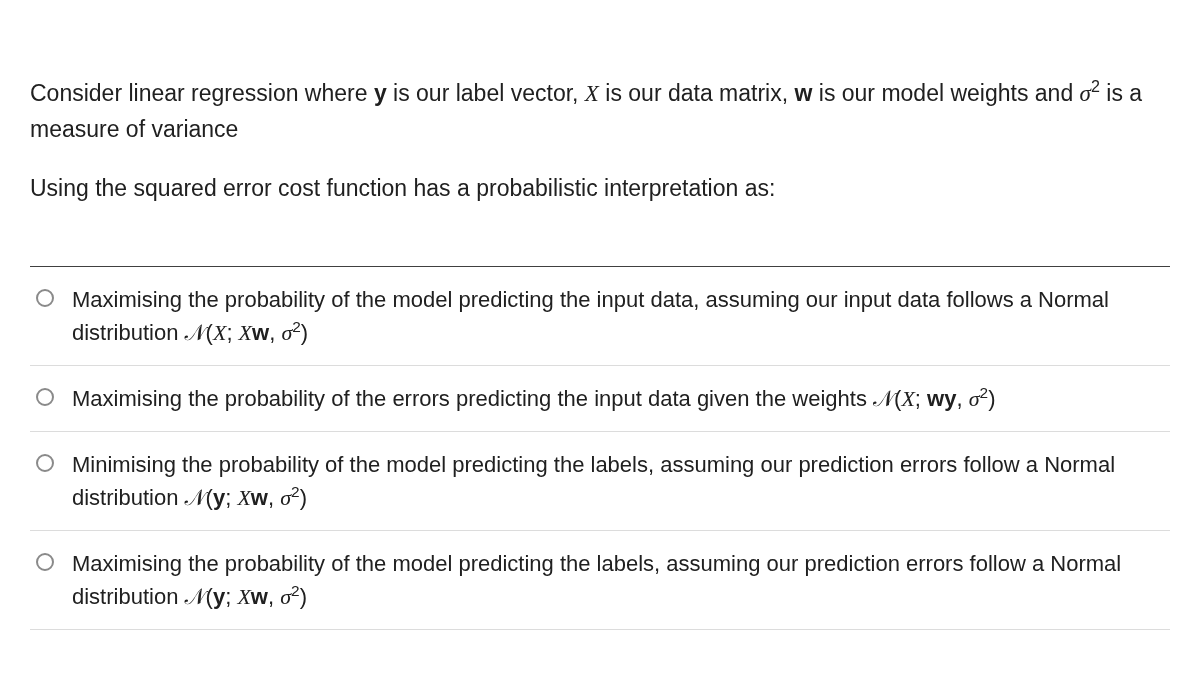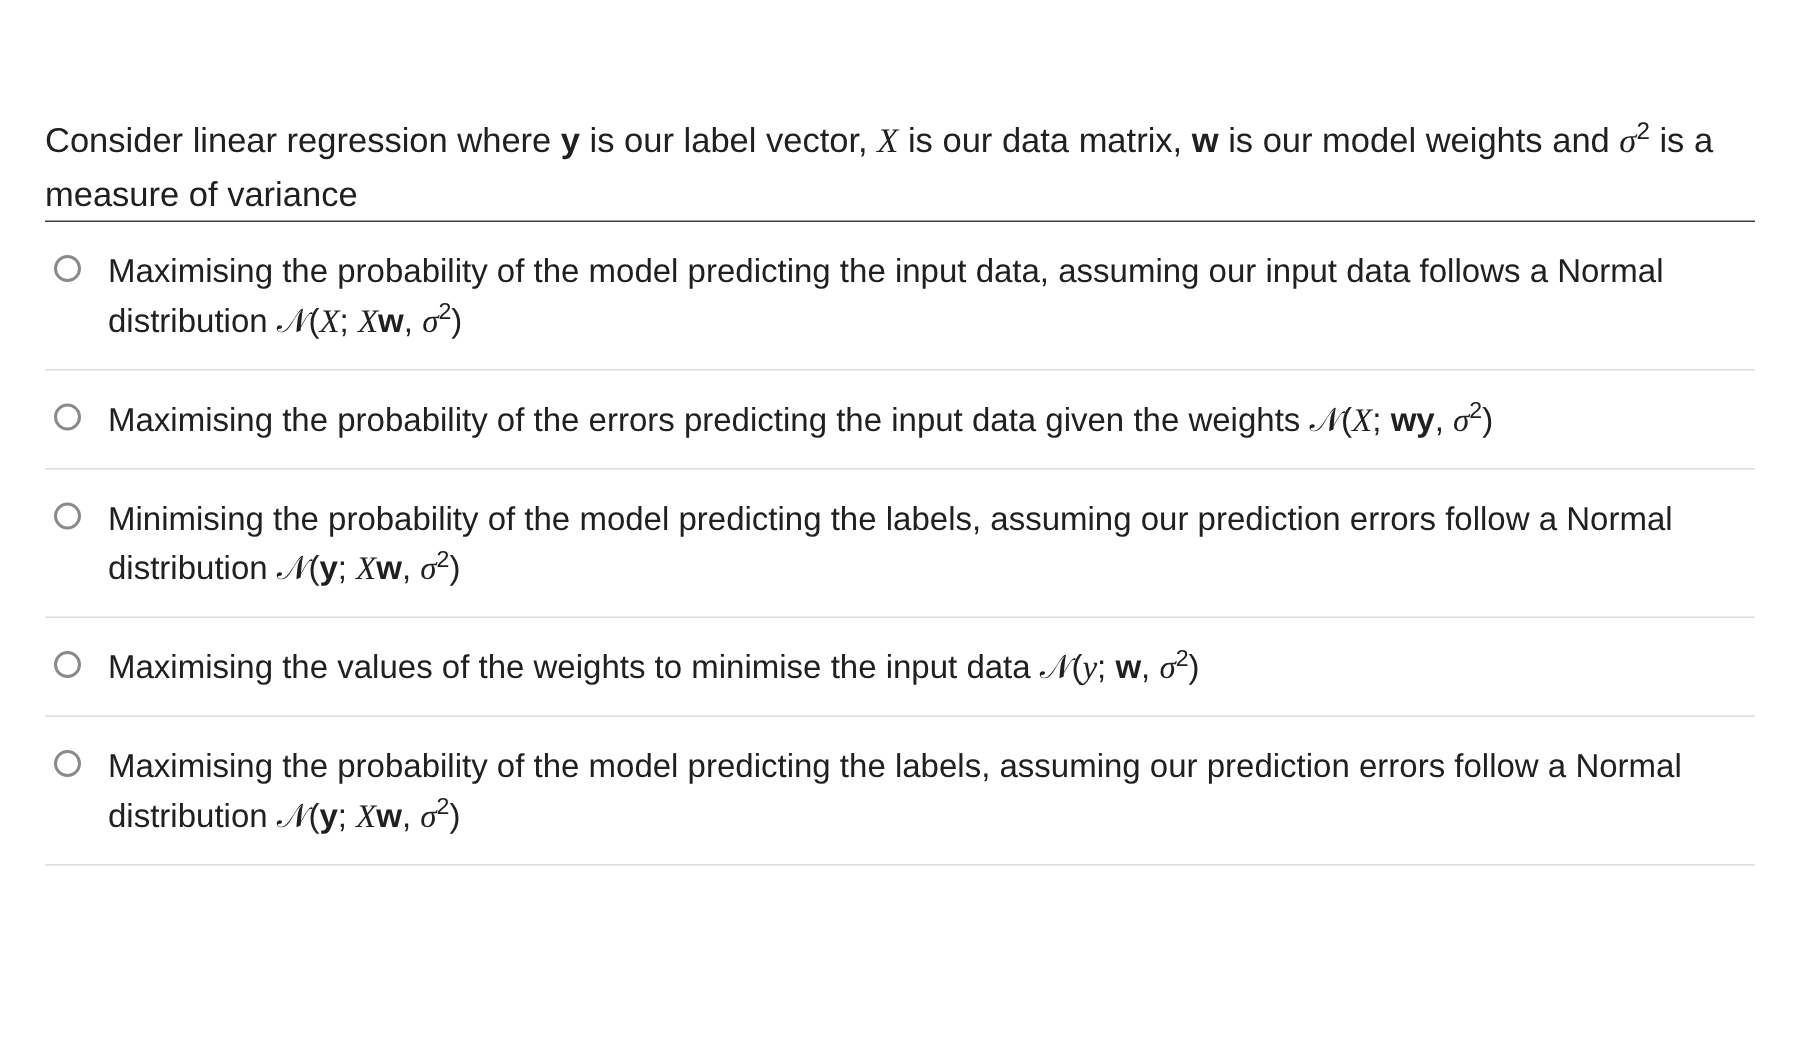--- a/index.html
+++ b/index.html
@@ -11,20 +11,21 @@
     font-family: "Segoe UI", "Helvetica Neue", Arial, sans-serif;
     color: #202020;
   }
   .page {
     padding: 76px 30px 30px 30px;
     box-sizing: border-box;
   }
   .stem {
     font-size: 23px;
     line-height: 1.55;
+    margin-bottom: 24px;
   }
   .prompt {
     font-size: 23px;
     line-height: 1.5;
     margin-bottom: 60px;
   }
   .options {
     border-top: 1px solid #404040;
   }
   .option {
@@ -58,20 +59,21 @@
 </style>
 </head>
 <body>
 
 <div class="page">
 
   <div class="stem">
     <span>Consider linear regression where </span><span class="mb">y</span><span> is our label vector, </span><span class="mi">X</span><span> is our data matrix, </span><span class="mb">w</span><span> is our model weights and </span><span class="mi">σ</span><sup class="mr">2</sup><span> is a measure of variance</span>
   </div>
 
+  <div class="prompt">Using the squared error cost function has a probabilistic interpretation as:</div>
 
   <div class="options">
 
     <div class="option">
       <div class="radio"></div>
       <div class="option-text">
         <span>Maximising the probability of the model predicting the input data, assuming our input data follows a Normal distribution </span><span class="cal">𝒩</span><span>(</span><span class="mi">X</span><span>; </span><span class="mi">X</span><span class="mb">w</span><span>, </span><span class="mi">σ</span><sup class="mr">2</sup><span>)</span>
       </div>
     </div>
 
@@ -82,26 +84,20 @@
       </div>
     </div>
 
     <div class="option">
       <div class="radio"></div>
       <div class="option-text">
         <span>Minimising the probability of the model predicting the labels, assuming our prediction errors follow a Normal distribution </span><span class="cal">𝒩</span><span>(</span><span class="mb">y</span><span>; </span><span class="mi">X</span><span class="mb">w</span><span>, </span><span class="mi">σ</span><sup class="mr">2</sup><span>)</span>
       </div>
     </div>
 
-    <div class="option">
-      <div class="radio"></div>
-      <div class="option-text">
-        <span>Maximising the values of the weights to minimise the input data </span><span class="cal">𝒩</span><span>(</span><span class="mi">y</span><span>; </span><span class="mb">w</span><span>, </span><span class="mi">σ</span><sup class="mr">2</sup><span>)</span>
-      </div>
-    </div>
 
     <div class="option">
       <div class="radio"></div>
       <div class="option-text">
         <span>Maximising the probability of the model predicting the labels, assuming our prediction errors follow a Normal distribution </span><span class="cal">𝒩</span><span>(</span><span class="mb">y</span><span>; </span><span class="mi">X</span><span class="mb">w</span><span>, </span><span class="mi">σ</span><sup class="mr">2</sup><span>)</span>
       </div>
     </div>
 
   </div>
 </div>

